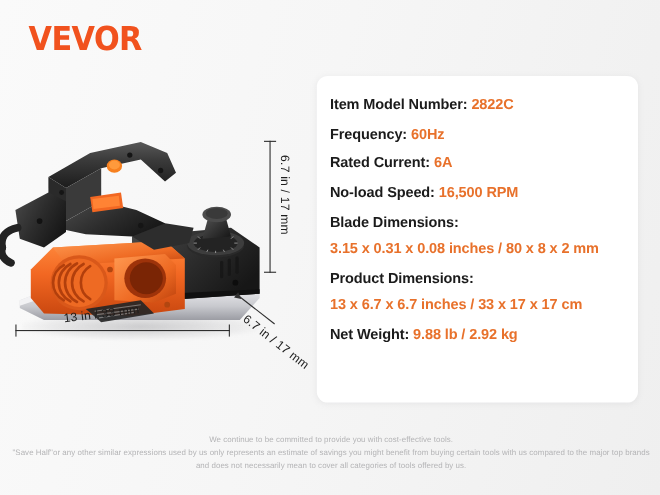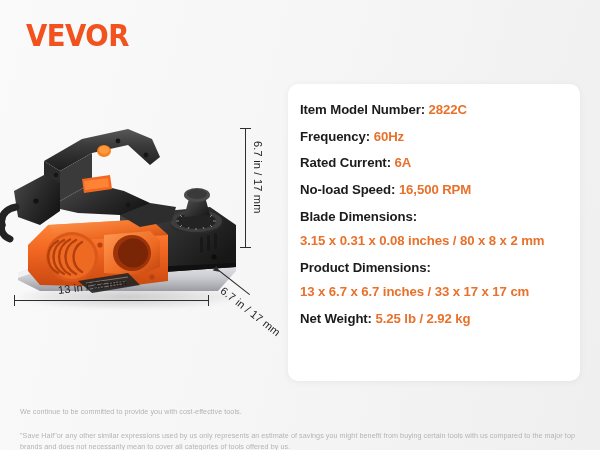--- a/index.html
+++ b/index.html
@@ -116,21 +116,21 @@
     border-width: 3.5px 6px 3.5px 0;
     border-color: transparent #2e2e2e transparent transparent;
     transform: rotate(218deg);
     transform-origin: center;
   }
 
   
   .spec-card {
     position: absolute;
     left: 288px;
-    top: 84px;
+    top: 69px;
     width: 292px;
     height: 297px;
     background: #ffffff;
     border-radius: 10px;
     box-shadow: 0 1px 6px rgba(150,150,155,0.13);
     text-decoration: underline;
   }
   .spec-list {
     position: absolute;
     left: 12px;
@@ -160,21 +160,21 @@
     position: absolute;
     left: 8px;
     top: 394px;
     width: 586px;
     color: #b4b4b6;
     font-size: 7.2px;
     line-height: 1.62;
     font-family: "Liberation Sans", sans-serif;
     letter-spacing: 0.05px;
   }
-  .disclaimer p { margin: 12px; }
+  .disclaimer p { margin: 0; text-align: center; }
 </style>
 </head>
 <body>
 
 <div class="brand">VEVOR</div>
 
 <div class="product-area">
   <div class="photo-stage">
     <div class="ground-shadow"></div>
 
@@ -341,21 +341,21 @@
       <span class="spec-val">3.15 x 0.31 x 0.08 inches / 80 x 8 x 2 mm</span>
     </div>
     <div class="spec-row label-only">
       <span>Product Dimensions:</span>
     </div>
     <div class="spec-row value-only">
       <span class="spec-val">13 x 6.7 x 6.7 inches / 33 x 17 x 17 cm</span>
     </div>
     <div class="spec-row">
       <span>Net Weight:</span>
-      <span class="spec-val">5.25 lb / 2.92 kg</span>
+      <span class="spec-val">9.88 lb / 2.92 kg</span>
     </div>
   </div>
 </div>
 
 <div class="disclaimer">
   <p>We continue to be committed to provide you with cost-effective tools.</p>
   <p>"Save Half"or any other similar expressions used by us only represents an estimate of savings you might benefit from buying certain tools with us compared to the major top brands and does not necessarily mean to cover all categories of tools offered by us.</p>
 </div>
 
 </body></html>

